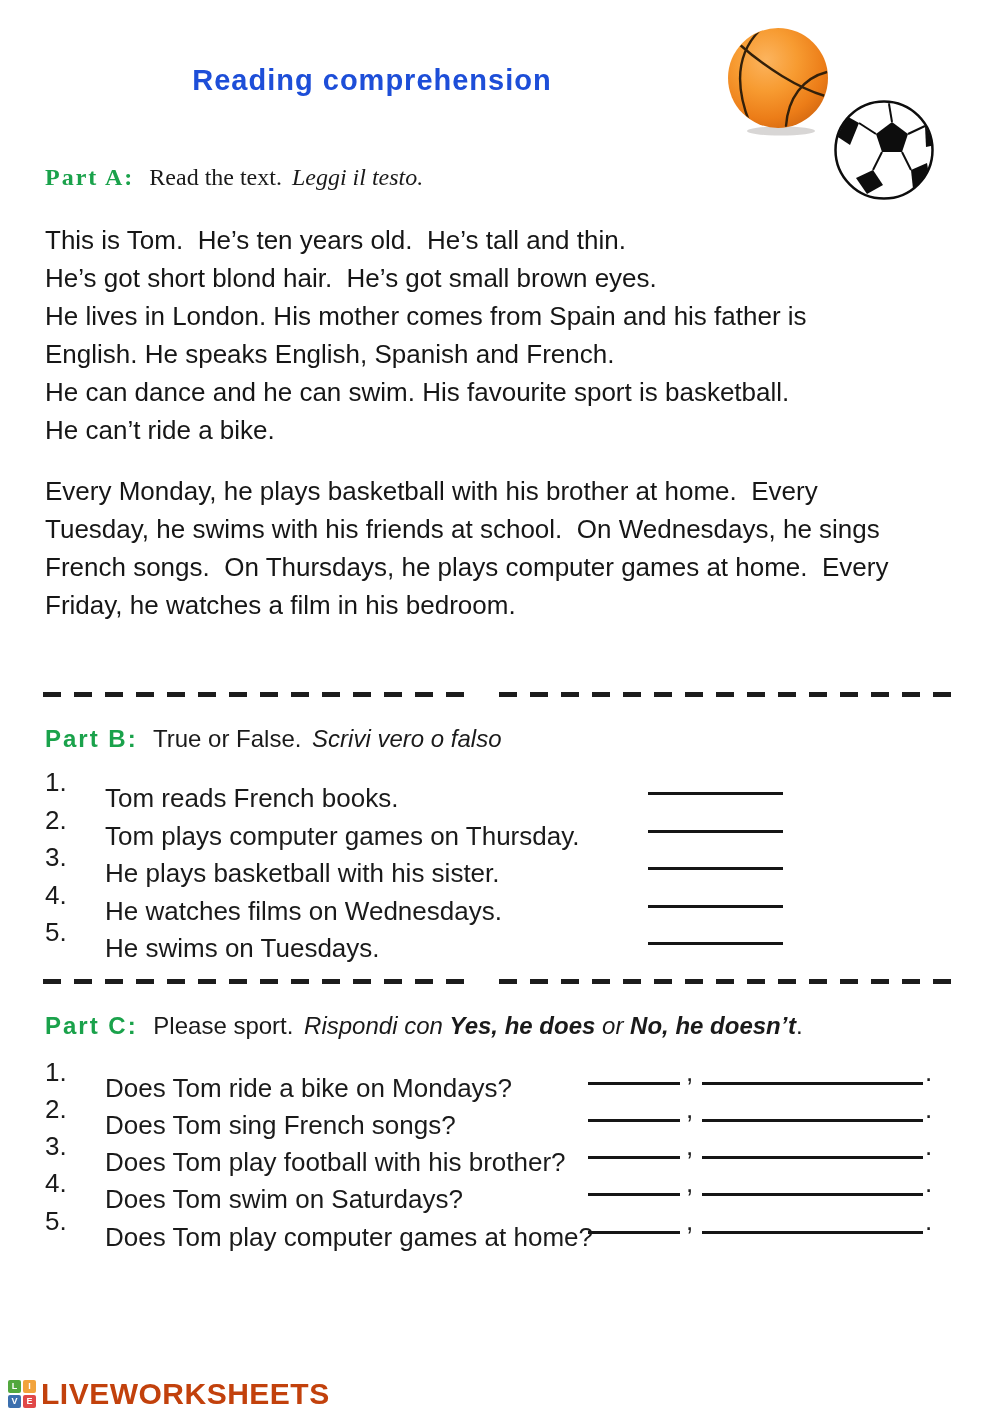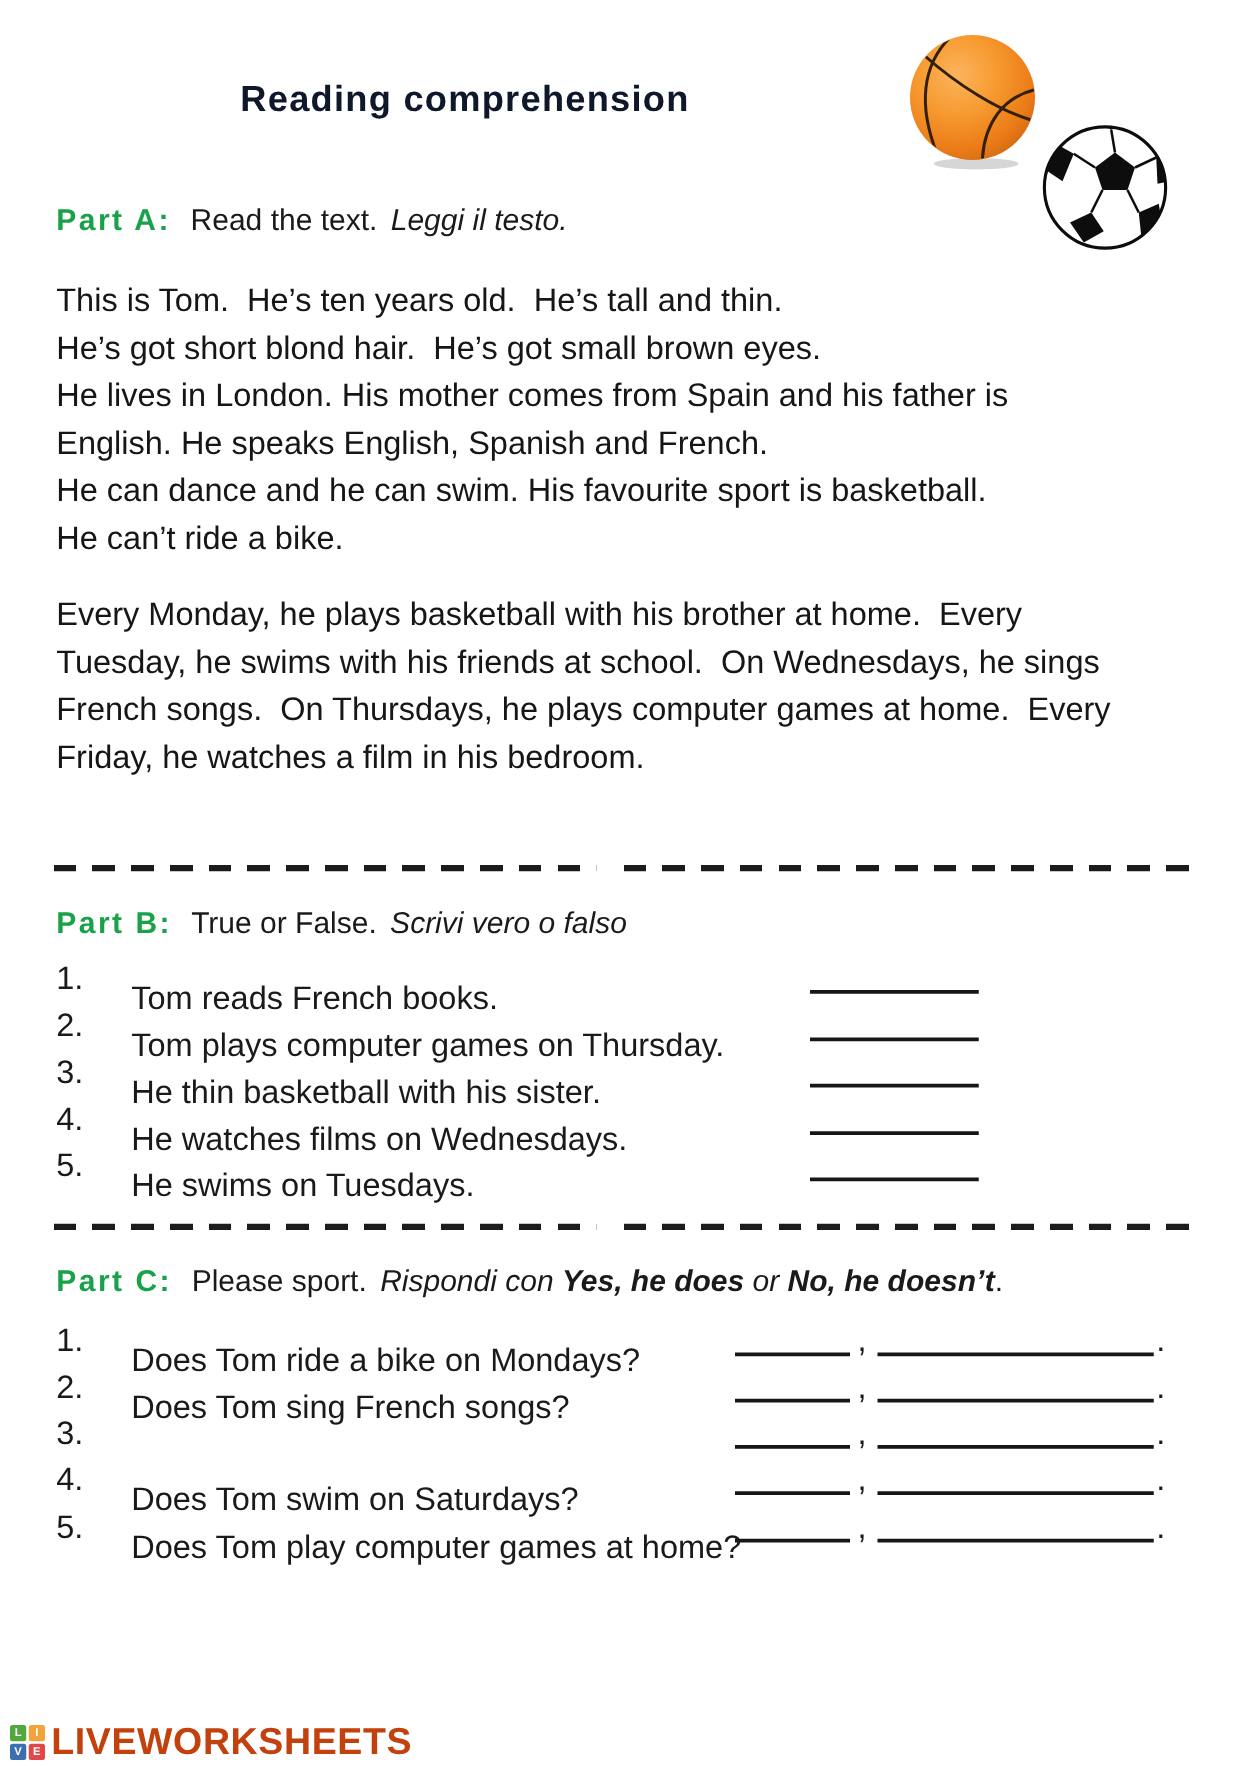--- a/index.html
+++ b/index.html
@@ -1,31 +1,31 @@
 <!DOCTYPE html>
 <html><head>
 <meta charset="utf-8">
 <style>
   html,body{margin:0;padding:0;background:#fff;}
   .page{position:relative;width:1000px;height:1413px;background:#ffffff;overflow:hidden;
         font-family:"Liberation Sans",sans-serif;color:#1a1a1a;}
 
   .title{position:absolute;top:64px;left:0;width:744px;text-align:center;
-         font-size:29px;line-height:32px;font-weight:bold;color:#0f172a;letter-spacing:1px;}
+         font-size:29px;line-height:32px;font-weight:bold;color:#1d4ed8;letter-spacing:1px;}
 
   .ball{position:absolute;}
   .ball-basketball{left:726px;top:25px;}
   .ball-soccer{left:831px;top:97px;}
 
   .part-head{position:absolute;left:45px;font-size:24px;line-height:30px;white-space:nowrap;}
   .part-head .plabel{color:#1aa24b;font-weight:bold;letter-spacing:2px;margin-right:9px;}
   .part-head .instr{margin-right:4px;}
   .part-head .ital{font-style:italic;}
   .part-head .bital{font-style:italic;font-weight:bold;}
-  .head-a{top:162px;}
+  .head-a{top:162px;font-family:Liberation Serif, serif;}
   .head-b{top:724px;}
   .head-c{top:1011px;}
 
   .para{position:absolute;left:45px;width:916px;font-size:26px;line-height:38px;
         white-space:pre-wrap;color:#161616;}
   .para-1{top:221px;}
   .para-2{top:472px;}
 
   .divider{position:absolute;left:43px;width:915px;height:5px;display:flex;}
   .divider .seg{height:5px;background:repeating-linear-gradient(90deg,#1c1c1c 0 18px,transparent 18px 31px);}
@@ -141,21 +141,21 @@
     <span class="qtext">Tom reads French books.</span>
     <div class="blank blank-b"></div>
   </div>
   <div class="row" style="top:803px">
     <span class="num">2.</span>
     <span class="qtext">Tom plays computer games on Thursday.</span>
     <div class="blank blank-b"></div>
   </div>
   <div class="row" style="top:840px">
     <span class="num">3.</span>
-    <span class="qtext">He thin basketball with his sister.</span>
+    <span class="qtext">He plays basketball with his sister.</span>
     <div class="blank blank-b"></div>
   </div>
   <div class="row" style="top:878px">
     <span class="num">4.</span>
     <span class="qtext">He watches films on Wednesdays.</span>
     <div class="blank blank-b"></div>
   </div>
   <div class="row" style="top:915px">
     <span class="num">5.</span>
     <span class="qtext">He swims on Tuesdays.</span>
@@ -189,20 +189,21 @@
   <div class="row" style="top:1092px">
     <span class="num">2.</span>
     <span class="qtext">Does Tom sing French songs?</span>
     <div class="blank blank-c1"></div>
     <span class="punct punct-comma">,</span>
     <div class="blank blank-c2"></div>
     <span class="punct punct-period">.</span>
   </div>
   <div class="row" style="top:1129px">
     <span class="num">3.</span>
+    <span class="qtext">Does Tom play football with his brother?</span>
     <div class="blank blank-c1"></div>
     <span class="punct punct-comma">,</span>
     <div class="blank blank-c2"></div>
     <span class="punct punct-period">.</span>
   </div>
   <div class="row" style="top:1166px">
     <span class="num">4.</span>
     <span class="qtext">Does Tom swim on Saturdays?</span>
     <div class="blank blank-c1"></div>
     <span class="punct punct-comma">,</span>

